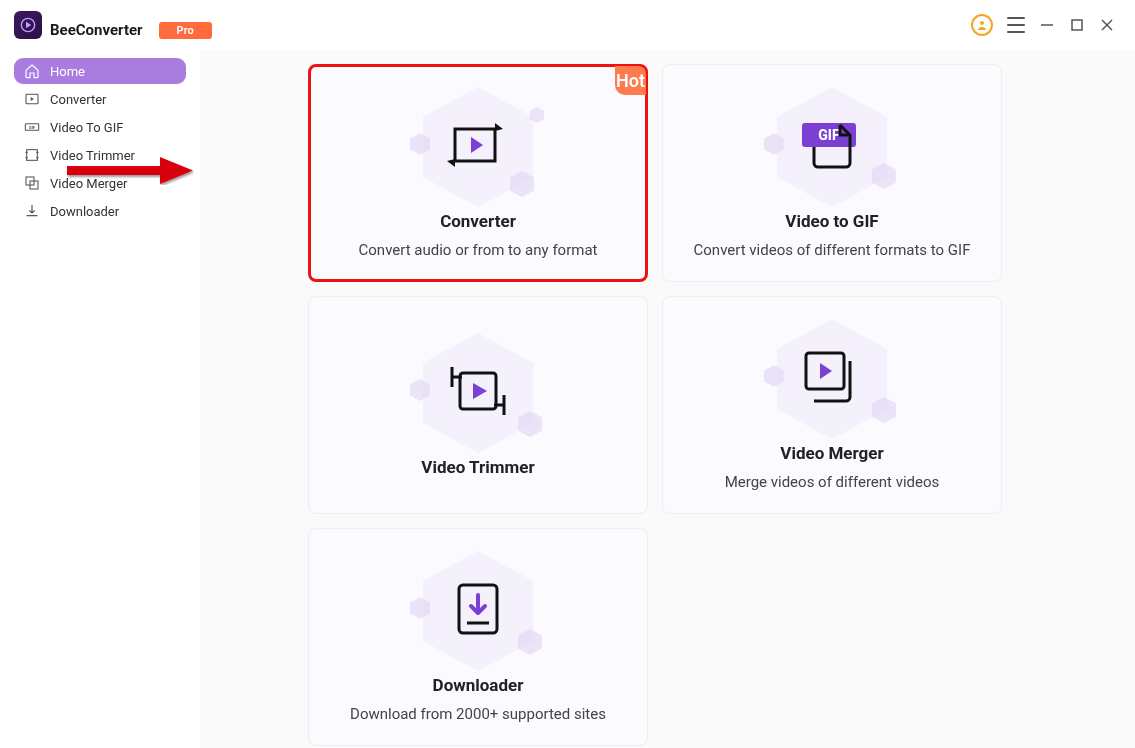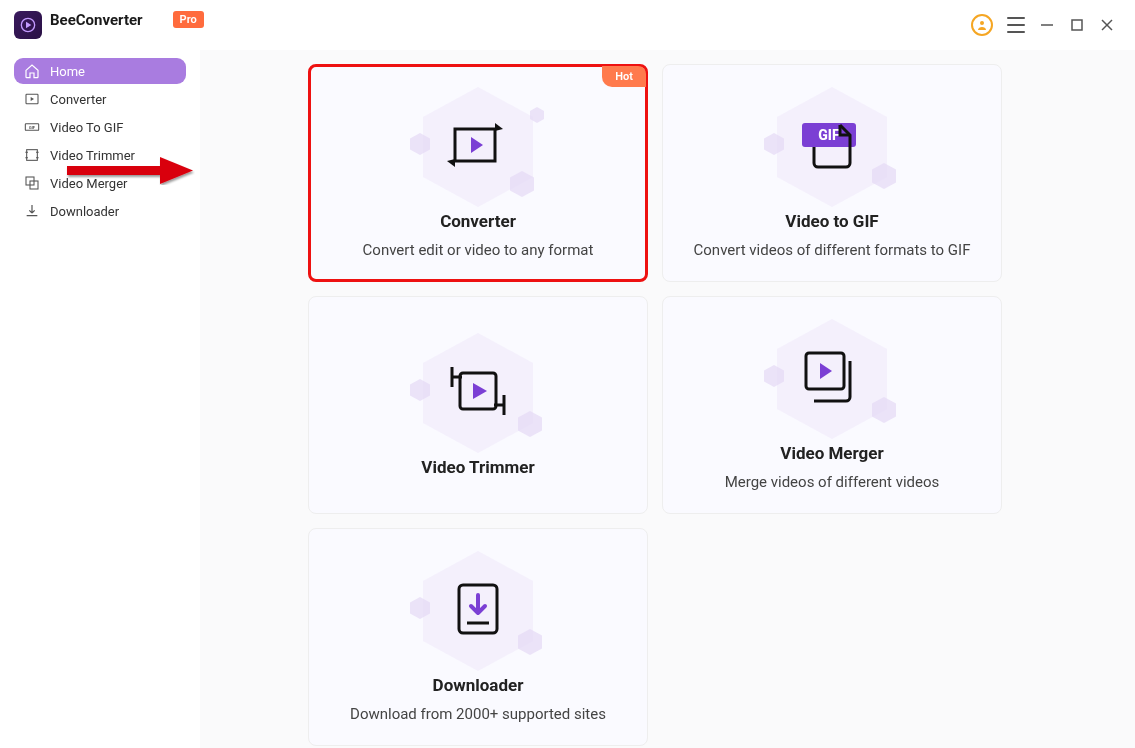--- a/index.html
+++ b/index.html
@@ -1,43 +1,43 @@
 <!DOCTYPE html>
 <html><head>
   <meta charset="utf-8">
   <style>
     * { margin:0; padding:0; box-sizing:border-box; font-family:-apple-system,BlinkMacSystemFont,"Segoe UI",Roboto,Arial,sans-serif; }
     body { width:1135px; height:748px; background:#fff; overflow:hidden; position:relative; }
 
     
     .header { height:50px; display:flex; align-items:center; padding:0 20px 0 14px; }
-    .logo-wrap { display:flex; align-items:flex-start; gap:8px; }
+    .logo-wrap { display:flex; align-items:flex-end; gap:8px; }
     .logo-icon { width:28px; height:28px; border-radius:6px; background:linear-gradient(135deg,#3a1a5e,#2a1145); display:flex; align-items:center; justify-content:center; }
     .app-name { font-size:15px; font-weight:700; color:#1a1a1a; }
-    .pro-badge { background:#ff6b3d; color:#fff; font-size:11px; font-weight:600; padding:2px 7px; border-radius:3px; margin-left:22px; }
+    .pro-badge { background:#ff6b3d; color:#fff; font-size:11px; font-weight:600; padding:2px 18px; border-radius:3px; margin-left:8px; }
     .header-spacer { flex:1; }
     .header-right { display:flex; align-items:center; gap:14px; }
     .user-icon { width:22px; height:22px; border:2px solid #f5a623; border-radius:50%; display:flex; align-items:center; justify-content:center; cursor:pointer; }
     .menu-icon { width:18px; height:16px; cursor:pointer; display:flex; flex-direction:column; justify-content:space-between; }
     .menu-icon span { height:2px; background:#555; border-radius:1px; }
     .win-btn { width:16px; height:16px; cursor:pointer; display:flex; align-items:center; justify-content:center; color:#555; font-size:16px; }
 
     
     .body-row { display:flex; height:698px; }
     .sidebar { width:200px; padding:8px 14px; }
     .sb-item { display:flex; align-items:center; gap:10px; padding:5px 10px; border-radius:9px; font-size:13px; color:#333; cursor:pointer; margin-bottom:2px; }
     .sb-item.active { background:#a97ce0; color:#fff; }
     .sb-ico { width:16px; height:16px; display:flex; align-items:center; justify-content:center; }
     .sb-ico svg { width:16px; height:16px; }
 
     .main { flex:1; background:#fafafb; padding:14px 24px 14px 108px; position:relative; }
     .grid { display:grid; grid-template-columns:repeat(2,340px); gap:14px; }
     .card { background:#fafaff; border:1px solid #eee; border-radius:8px; height:218px; display:flex; flex-direction:column; align-items:center; justify-content:center; cursor:pointer; position:relative; }
     .card.highlight { border:3px solid #e11; }
-    .hot-badge { position:absolute; top:-1px; right:-1px; background:#ff7a4d; color:#fff; font-size:11px; font-weight:600; padding:4px 13px; border-radius:0 8px 0 10px; }
+    .hot-badge { position:absolute; top:-1px; right:-1px; background:#ff7a4d; color:#fff; font-size:18px; font-weight:600; padding:4px 1px; border-radius:0 8px 0 10px; }
     .card-icon-wrap { position:relative; width:120px; height:120px; display:flex; align-items:center; justify-content:center; }
     .hexbg { position:absolute; width:110px; height:120px; background:#f0e9fa; clip-path:polygon(50% 0,100% 25%,100% 75%,50% 100%,0 75%,0 25%); opacity:.6; }
     .hex-s { position:absolute; width:20px; height:22px; background:#e4d9f5; clip-path:polygon(50% 0,100% 25%,100% 75%,50% 100%,0 75%,0 25%); opacity:.7; }
     .card-icon { position:relative; z-index:2; }
     .card-title { font-size:17px; font-weight:700; color:#222; margin-top:4px; }
     .card-desc { font-size:15px; color:#444; margin-top:10px; }
 
     
     .arrow-annot { position:absolute; left:-135px; top:105px; width:130px; height:30px; pointer-events:none; }
   </style>
@@ -170,21 +170,21 @@
           <div class="card-icon">
             <svg width="62" height="52" viewBox="0 0 62 52">
                 <path d="M8 10h40v32H8z" fill="none" stroke="#111" stroke-width="3"></path>
                 <path d="M48 4l8 6-8 2z" fill="#111"></path>
                 <path d="M8 48l-8-6 8-2z" fill="#111"></path>
                 <path d="M24 18l12 8-12 8z" fill="#7b3fd4"></path>
               </svg>
           </div>
         </div>
         <div class="card-title">Converter</div>
-        <div class="card-desc">Convert edit or video to any format</div>
+        <div class="card-desc">Convert audio or from to any format</div>
       </div>
 
       <div class="card">
         <div class="card-icon-wrap">
           <div class="hexbg"></div>
           <div class="hex-s" style="left:-8px;top:46px;"></div>
           <div class="hex-s" style="right:-4px;bottom:18px;width:24px;height:26px;"></div>
           <div class="card-icon">
             <svg width="60" height="56" viewBox="0 0 60 56">
                 <rect x="0" y="6" width="54" height="24" rx="3" fill="#7b3fd4"></rect>

